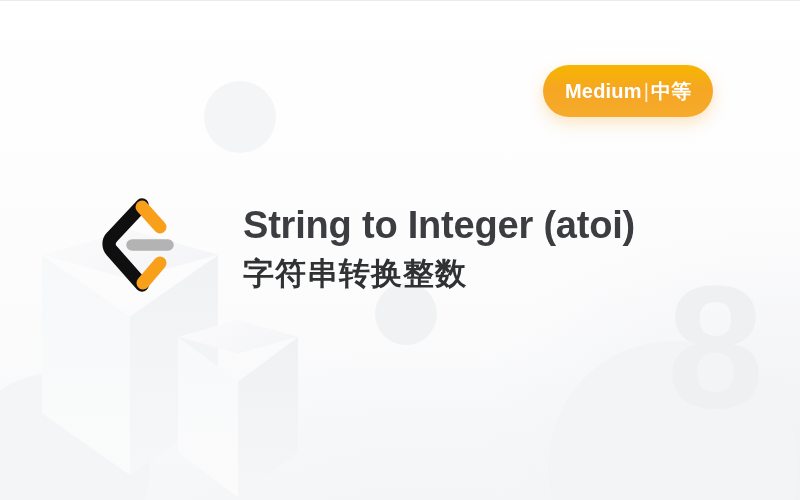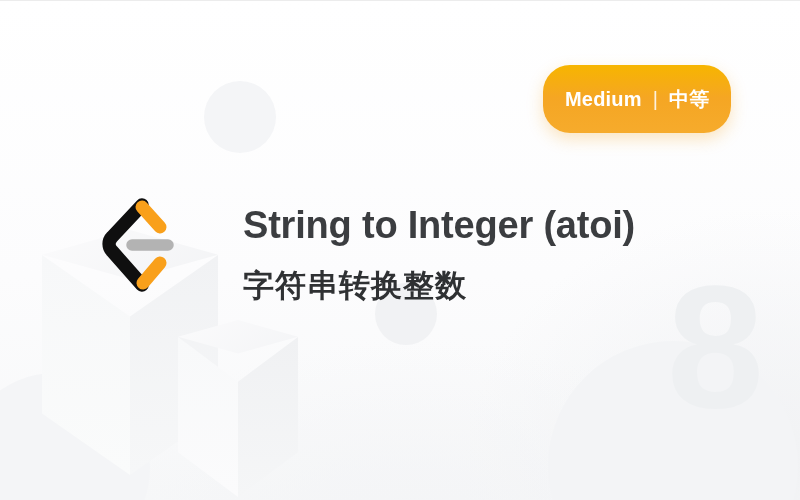--- a/index.html
+++ b/index.html
@@ -97,25 +97,25 @@
     color: #eef0f2;
     letter-spacing: -2px;
     user-select: none;
   }
 
   
   .badge {
     position: absolute;
     left: 543px;
     top: 64px;
-    height: 68px;
+    height: 52px;
     padding: 0 22px;
     display: flex;
     align-items: center;
-    gap: 11px;
+    gap: 2px;
     border-radius: 27px;
     background: linear-gradient(180deg, #f7b500 0%, #f5a623 48%, #f6ab2c 100%);
     box-shadow: 0 6px 16px rgba(245,166,35,0.28);
     color: #ffffff;
   }
   .badge-text {
     font-size: 20px;
     font-weight: 600;
     letter-spacing: 0.2px;
     white-space: nowrap;
@@ -144,21 +144,21 @@
   }
   .title-en {
     font-size: 38px;
     font-weight: 700;
     color: #3b3d40;
     letter-spacing: -0.2px;
     line-height: 1.28;
     white-space: nowrap;
   }
   .title-zh {
-    margin-top: 16px;
+    margin-top: 4px;
     font-size: 31px;
     font-weight: 700;
     color: #2f3133;
     letter-spacing: 1px;
     line-height: 1.28;
     white-space: nowrap;
   }
 </style>
 </head>
 <body>

